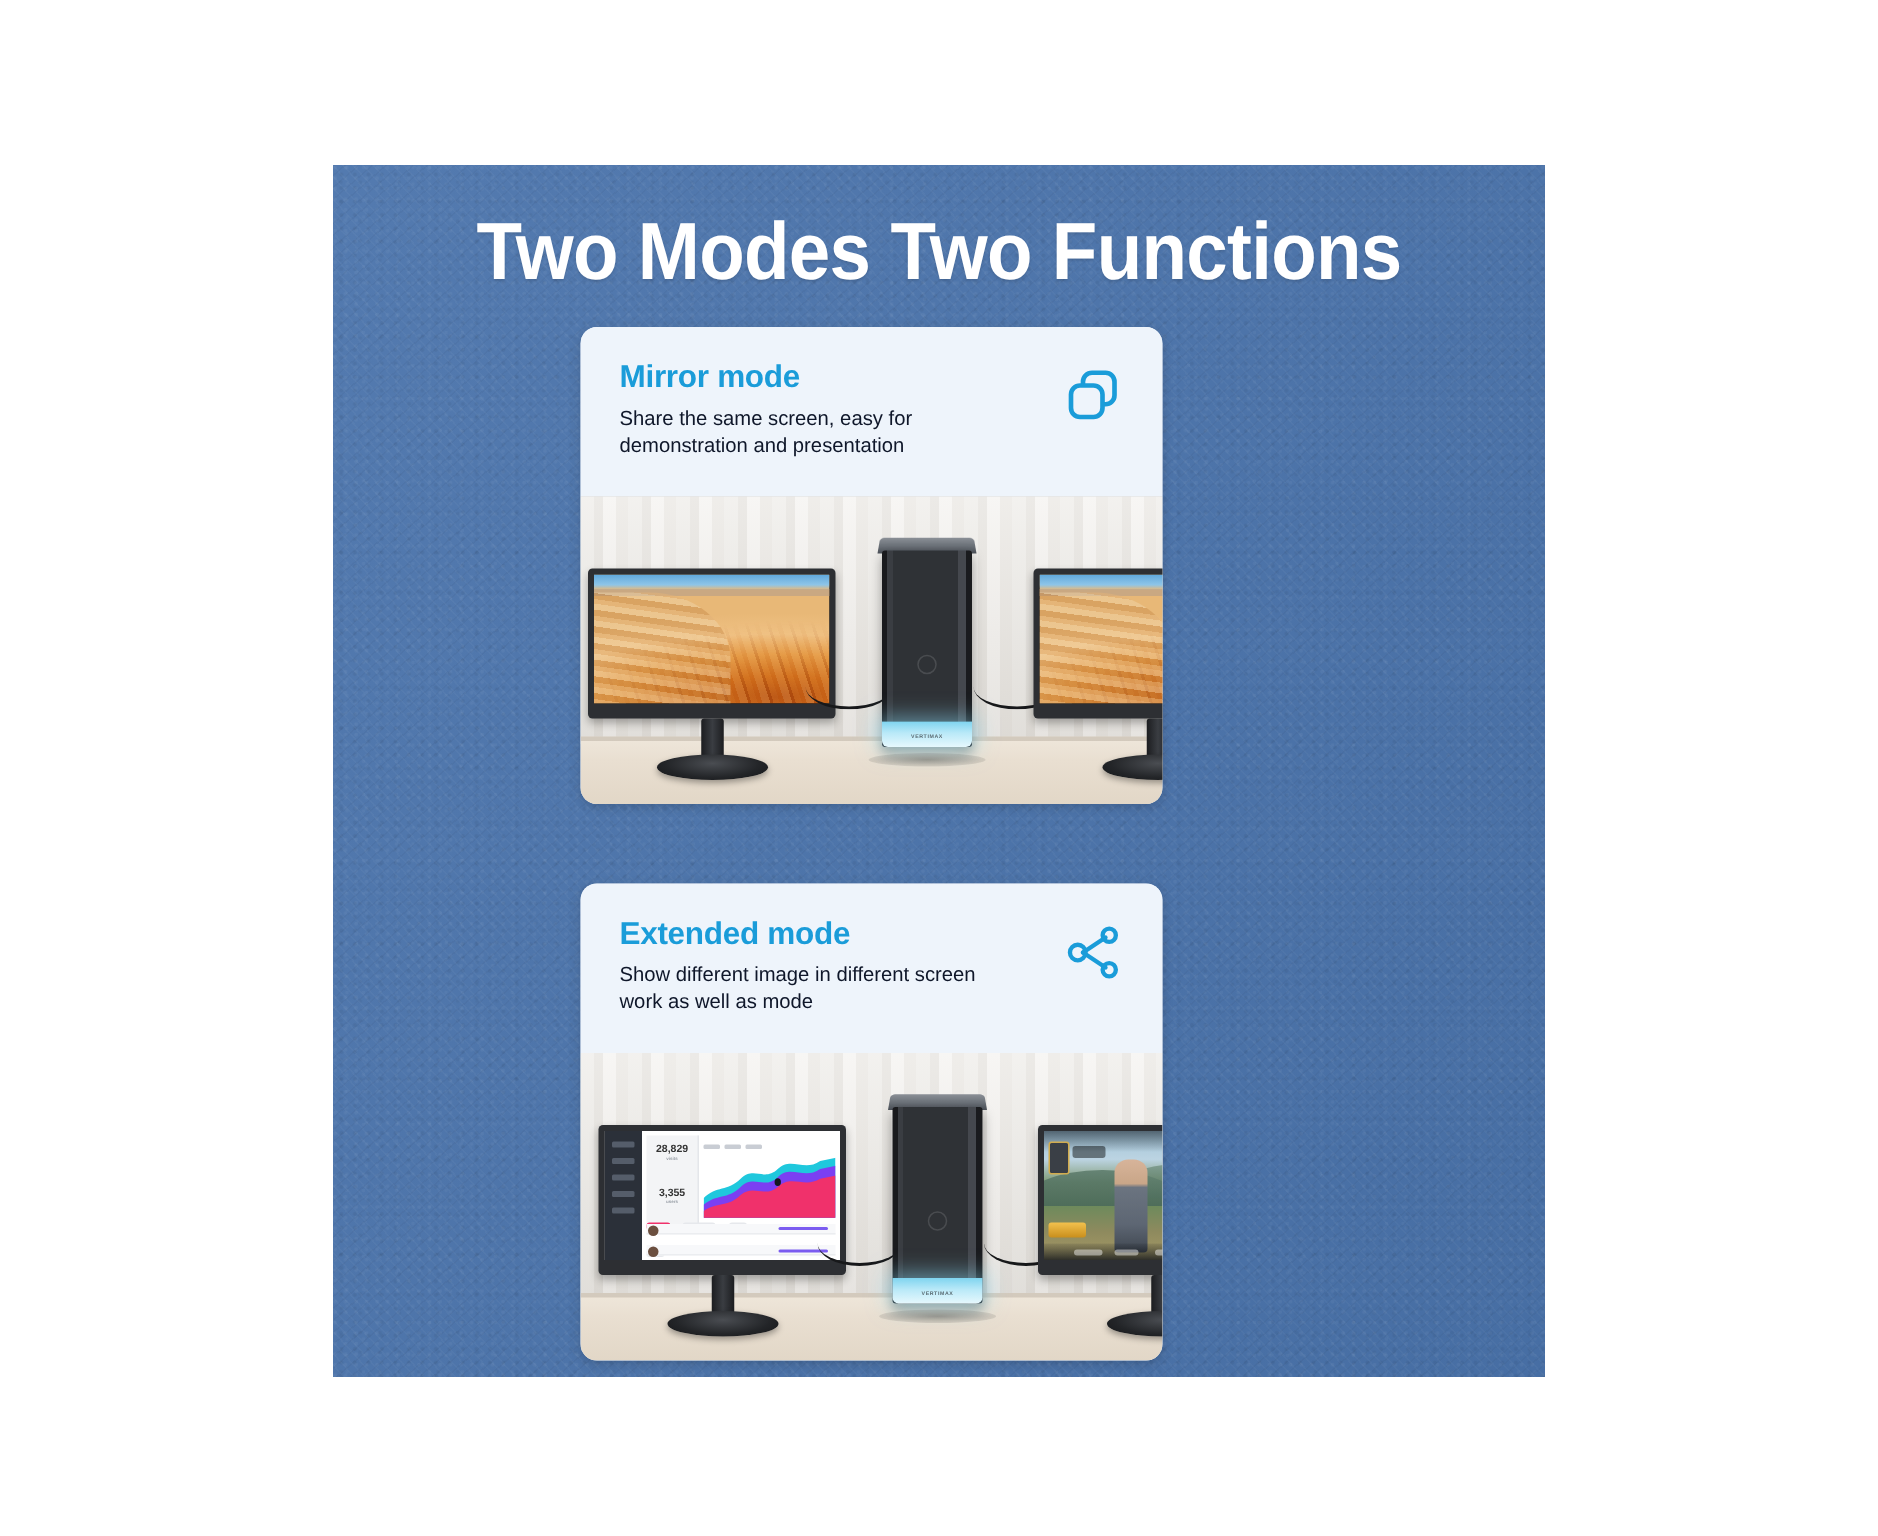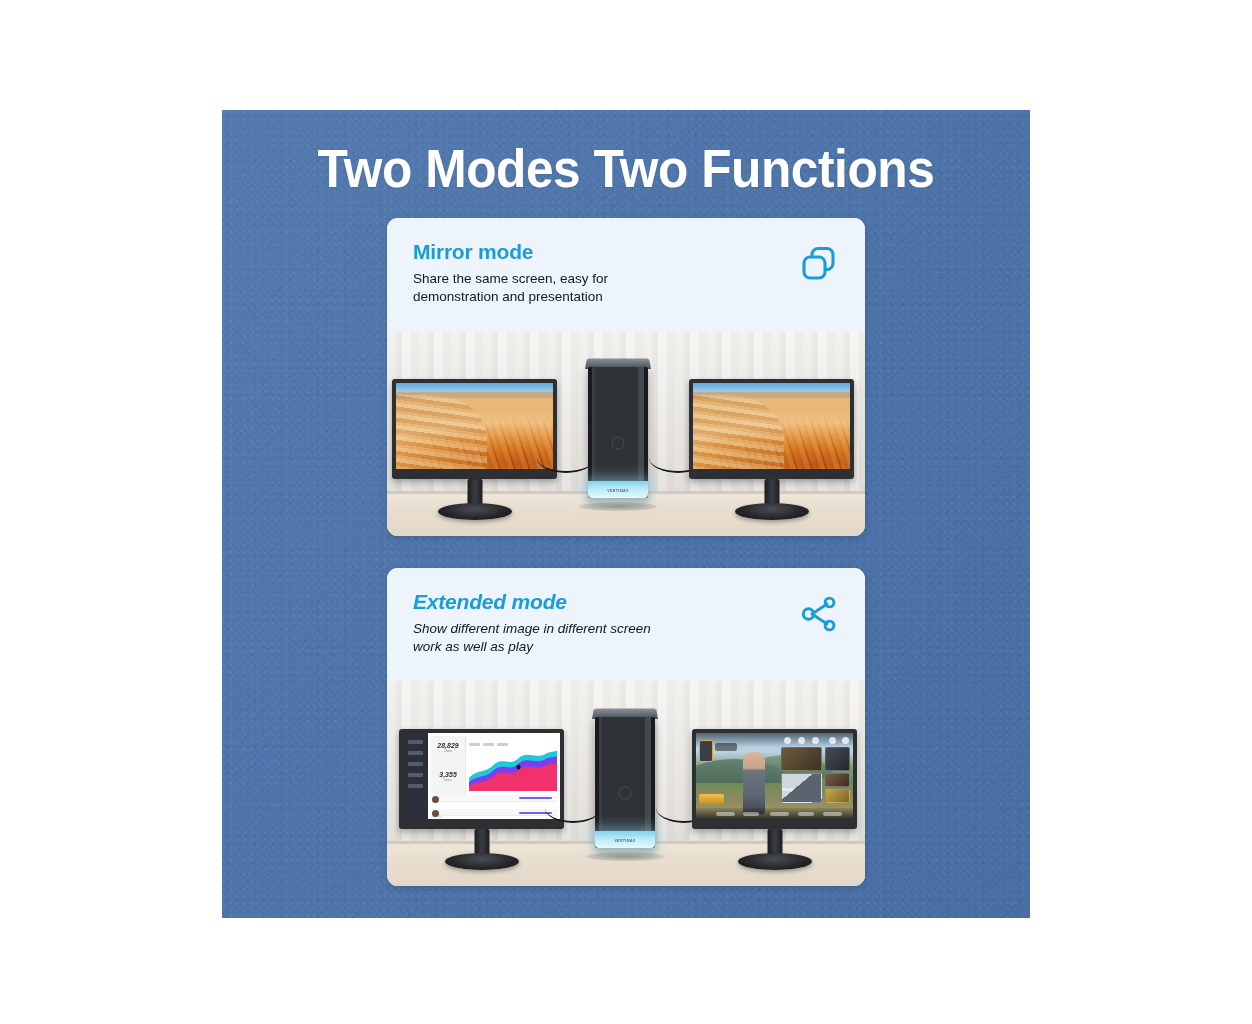--- a/index.html
+++ b/index.html
@@ -58,30 +58,30 @@
     line-height: 1.05;
     font-family: "Liberation Sans Narrow", "Liberation Sans", sans-serif;
     transform: scaleX(0.92);
     text-shadow: 0 1px 2px rgba(0,0,0,0.12);
     z-index: 4;
   }
 
   
   .card {
     position: absolute;
-    width: 478px;
+    width: 388px;
     left: 165px;
     background: #eef4fb;
     border-radius: 11px;
     overflow: hidden;
     box-shadow: 0 2px 7px rgba(0,0,0,0.16);
     z-index: 3;
   }
   #card-mirror   { top: 108px; height: 318px; }
-  #card-extended { top: 458px; height: 318px; font-style: italic; }
+  #card-extended { top: 479px; height: 318px; }
 
   .card-head {
     position: relative;
     height: 113px;
     padding: 22px 24px 0 26px;
     background: #eef4fb;
   }
   .card-title {
     color: #1a9cd9;
     font-size: 21px;
@@ -386,21 +386,21 @@
           <div class="mon-base" style="top:124px;"></div>
         </div>
       </div>
     </div>
 
     <div class="card" id="card-extended">
 
       <div class="card-head">
         <div class="card-title">Extended mode</div>
         <div class="card-desc">Show different image in different screen
-work as well as play</div>
+work as well as mode</div>
 
         <div class="card-icon">
           <svg viewBox="0 0 40 40" width="40" height="40" fill="none" stroke="#1a9cd9" stroke-width="2.9" stroke-linecap="round">
             <line x1="13" y1="20" x2="28" y2="10"></line>
             <line x1="13" y1="20" x2="28" y2="30"></line>
             <circle cx="9.5" cy="20" r="5.2"></circle>
             <circle cx="30.5" cy="8.5" r="4.4"></circle>
             <circle cx="30.5" cy="31.5" r="4.4"></circle>
           </svg>
         </div>

